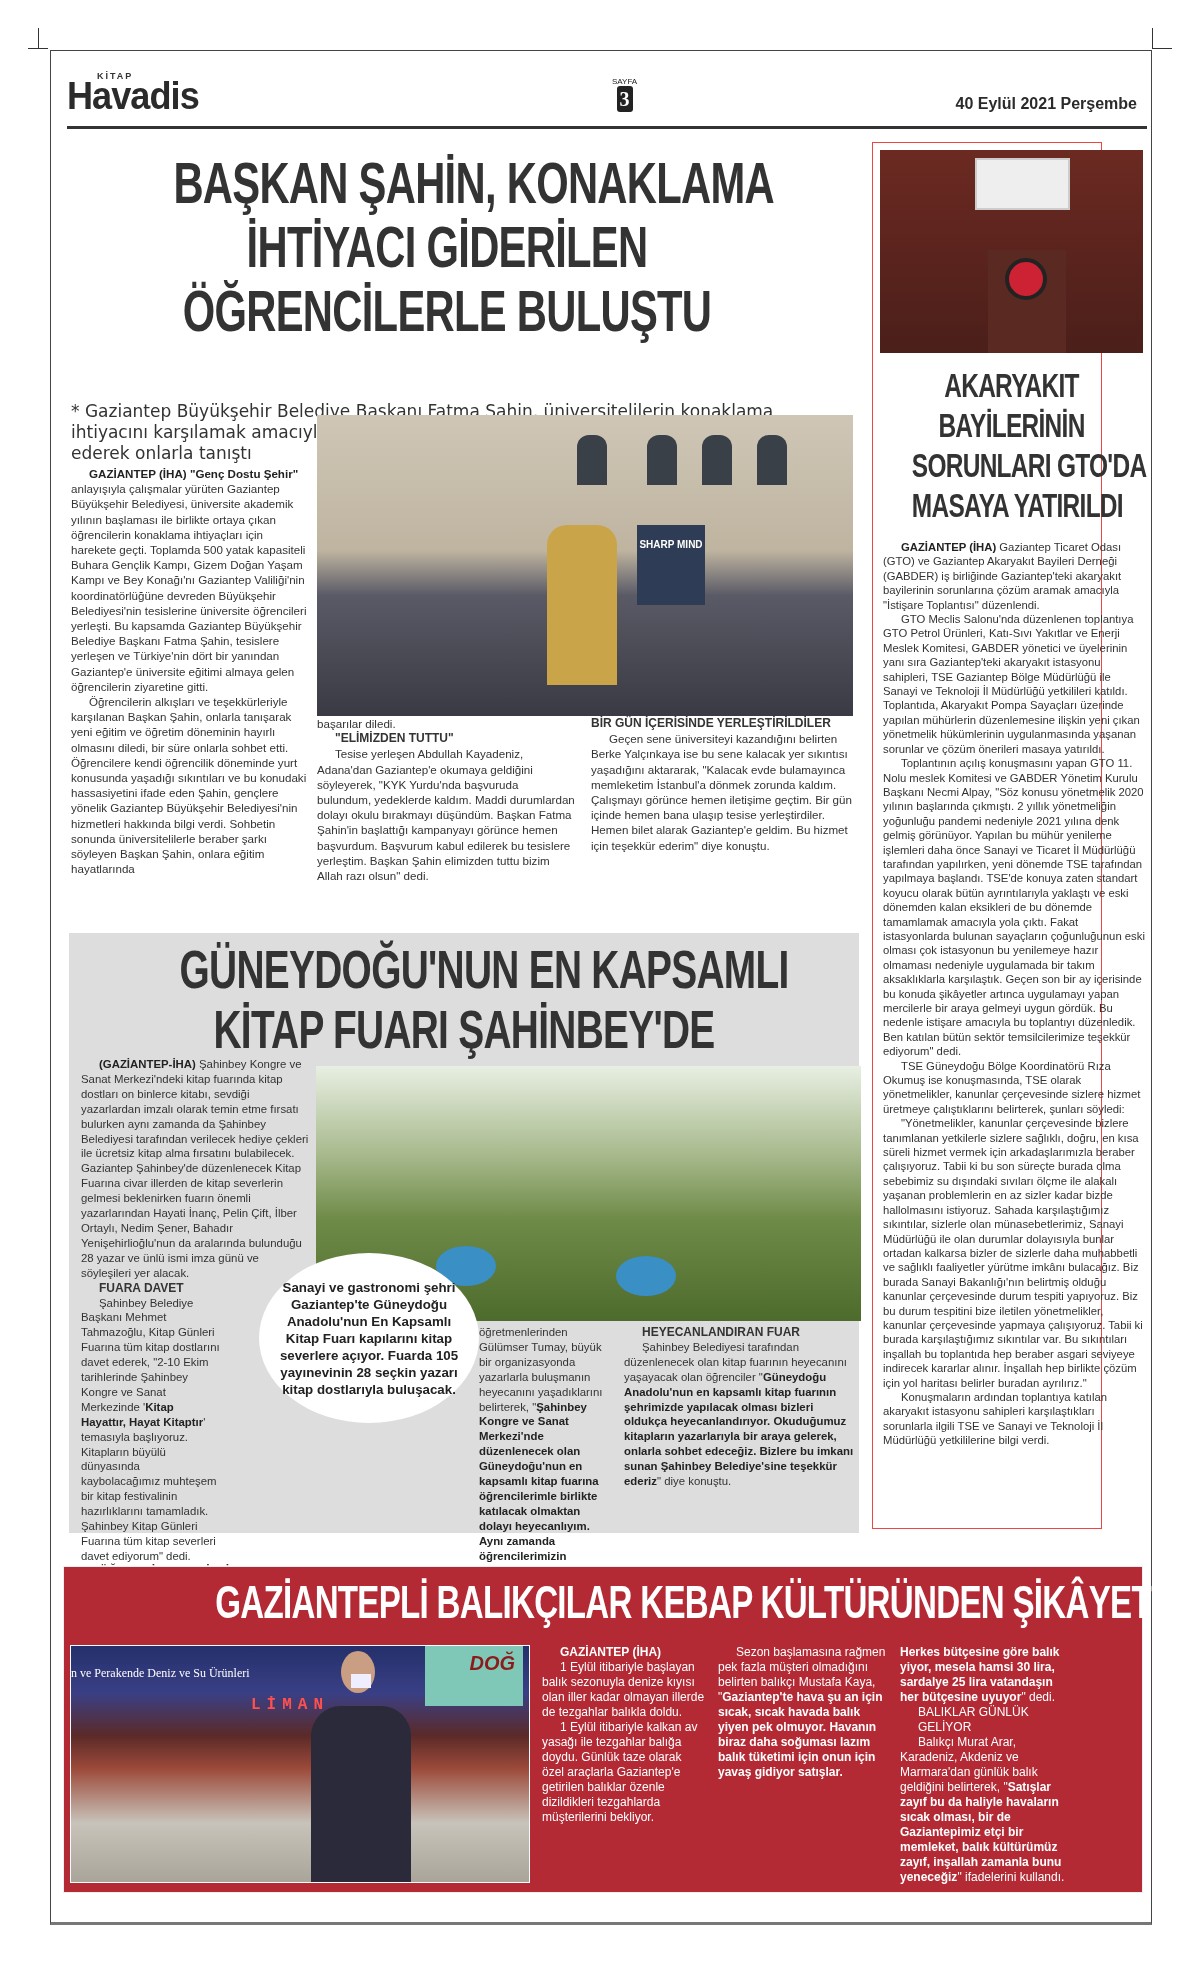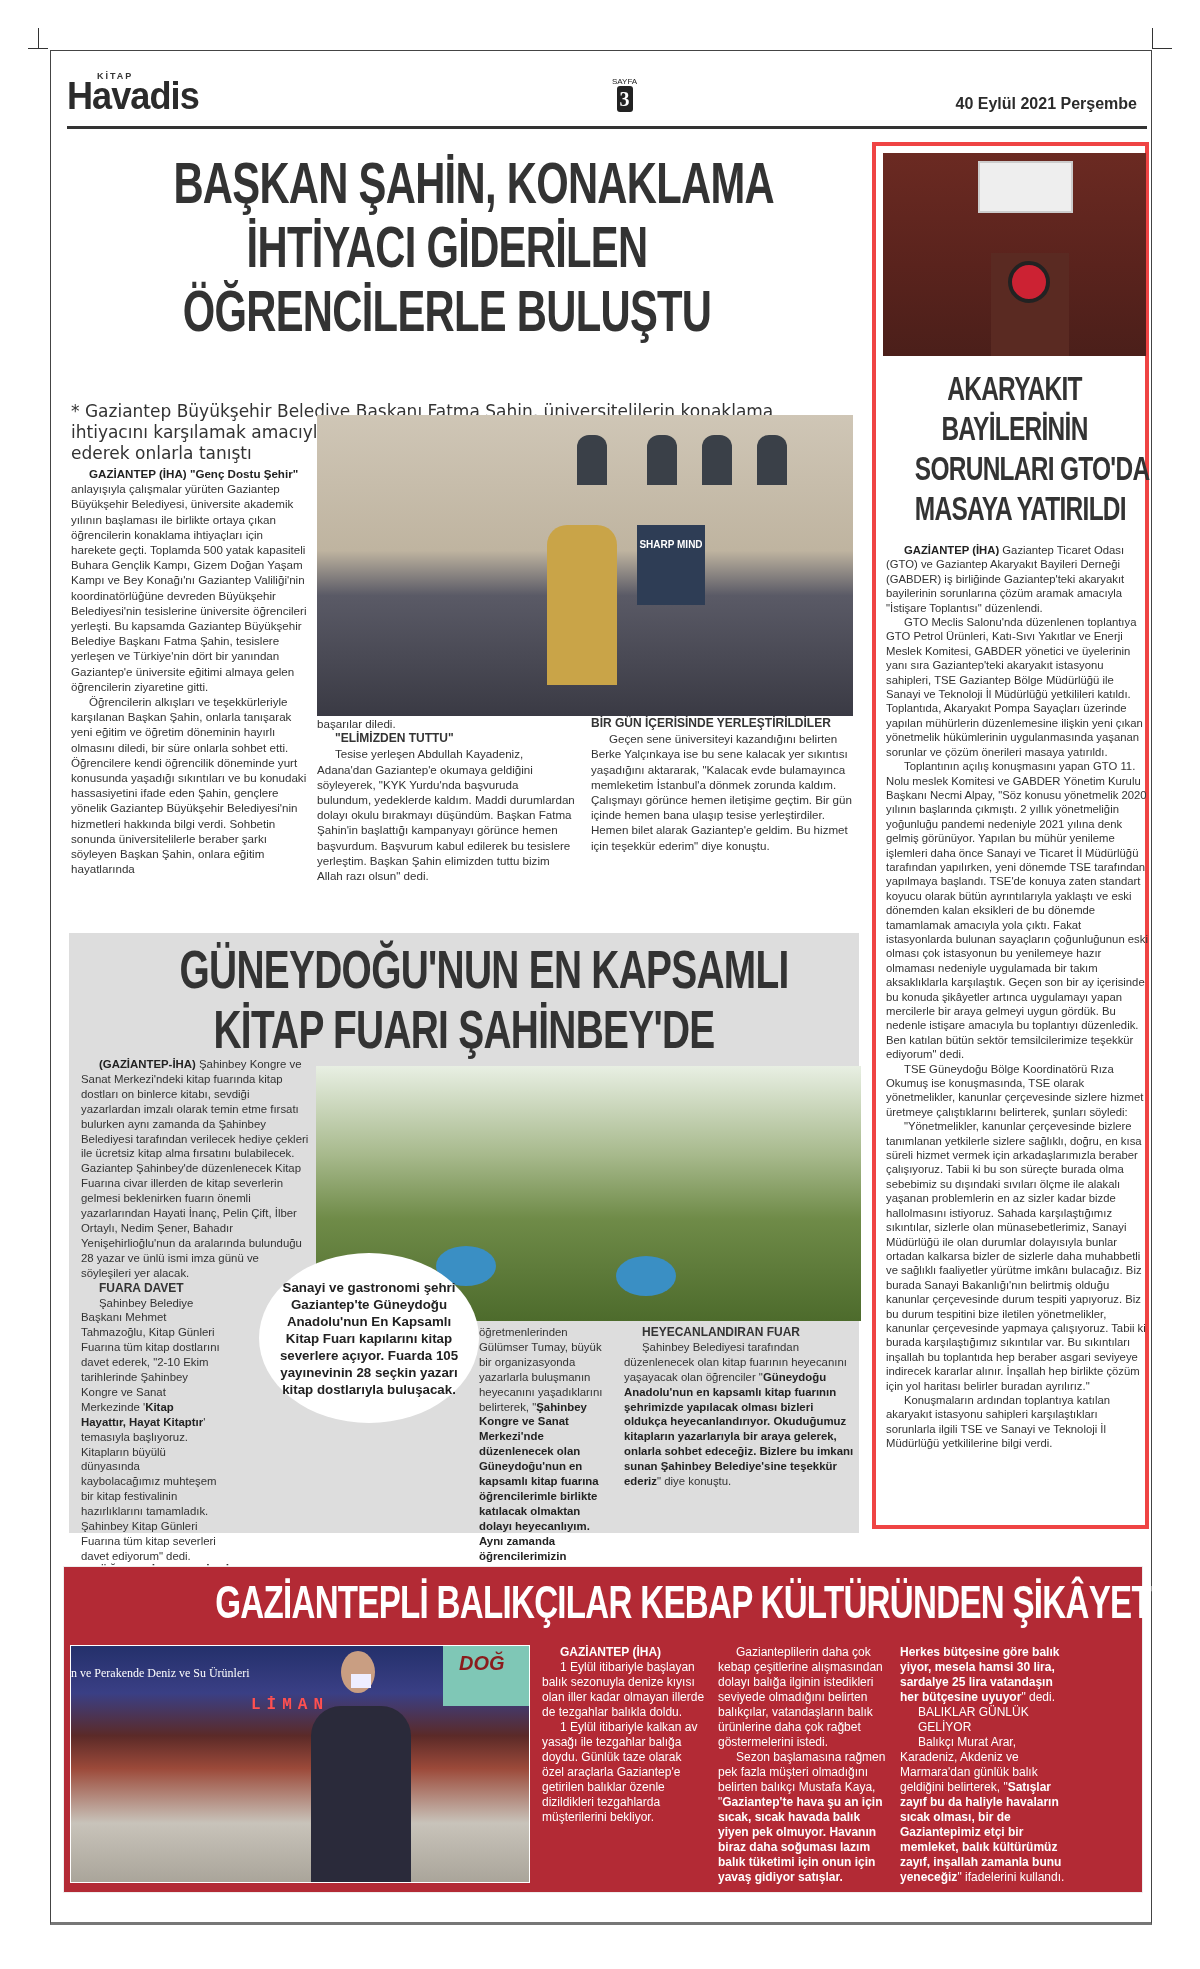--- a/index.html
+++ b/index.html
@@ -15,21 +15,21 @@
 .date{position:absolute;right:10px;top:26px;font-weight:bold;font-size:16px;color:#2b2b2b}
 .cond{font-family:"Liberation Sans",sans-serif;font-weight:bold;transform:scaleX(0.72);transform-origin:center;color:#333;text-align:center;white-space:nowrap;letter-spacing:-1px}
 .h1{position:absolute;left:16px;top:100px;width:760px;text-align:center}
 .h1 div{font-size:58px;line-height:64px}
 .deck{position:absolute;left:20px;top:350px;width:770px;font-family:"DejaVu Sans",sans-serif;font-size:17px;line-height:21px;color:#333}
 .col{position:absolute;font-size:11.6px;line-height:15.2px;color:#333;text-align:left}
 .col p{text-indent:18px}
 .col b{color:#222}
 .sub{font-weight:bold;padding-left:18px;font-size:12px}
 .photo{position:absolute;overflow:hidden}
-.side{position:absolute;left:821px;top:91px;width:277px;height:1387px;border:4px solid #ef4444}
+.side{position:absolute;left:821px;top:91px;width:230px;height:1387px;border:1px solid #ef4444}
 .side-h{position:absolute;left:0;top:222px;width:277px;text-align:center}
 .side-h div{font-size:34px;line-height:40px}
 .gray{position:absolute;left:18px;top:882px;width:790px;height:600px;background:#ddd}
 .gray-h div{font-size:54px;line-height:60px}
 .bubble{position:absolute;left:190px;top:320px;width:220px;height:170px;background:#fff;border-radius:50%;text-align:center;font-weight:bold;font-size:13.3px;line-height:17px;padding:16px 10px;color:#222;display:flex;flex-direction:column;justify-content:center}
 .red{position:absolute;left:12px;top:1515px;width:1080px;height:327px;background:#b32a35;border:1px solid #eee}
 .red-h{position:absolute;left:0;top:8px;width:1080px;font-size:46px;line-height:54px;color:#fff;font-weight:bold;text-align:center;transform:scaleX(0.72);transform-origin:center;white-space:nowrap;letter-spacing:-1px}
 .rcol{position:absolute;color:#fff;font-size:12px;line-height:15px}
 .rcol p{text-indent:18px}
 </style>
@@ -130,32 +130,31 @@
       <div class="sub">HEYECANLANDIRAN FUAR</div>
       <p><span>Şahinbey Belediyesi tarafından düzenlenecek olan kitap fuarının heyecanını yaşayacak olan öğrenciler "</span><b>Güneydoğu Anadolu'nun en kapsamlı kitap fuarının şehrimizde yapılacak olması bizleri oldukça heyecanlandırıyor. Okuduğumuz kitapların yazarlarıyla bir araya gelerek, onlarla sohbet edeceğiz. Bizlere bu imkanı sunan Şahinbey Belediye'sine teşekkür ederiz</b><span>" diye konuştu.</span></p>
     </div>
   </div>
 
   <div class="red">
     <div class="red-h">GAZİANTEPLİ BALIKÇILAR KEBAP KÜLTÜRÜNDEN ŞİKÂYETÇİ</div>
     <div class="photo" style="left:6px;top:78px;width:460px;height:238px;background:linear-gradient(180deg,#24306b 0%,#3a3f85 20%,#5b2a28 38%,#9c4a3a 52%,#c8c3ba 75%,#aaa59a 100%);border:1px solid #fff">
       <div style="position:absolute;left:0;top:20px;color:#fff;font-family:'Liberation Serif',serif;font-size:12px;white-space:nowrap">n ve Perakende Deniz ve Su Ürünleri</div>
       <div style="position:absolute;left:180px;top:50px;color:#ff5050;font-family:'Liberation Mono',monospace;font-weight:bold;font-size:16px;letter-spacing:6px">LİMAN</div>
-      <div style="position:absolute;left:372px;top:0;width:98px;height:60px;background:#7fc7b6;color:#8b1c1c;font-weight:bold;font-style:italic;font-size:20px;padding:6px 16px">DOĞ</div>
+      <div style="position:absolute;left:354px;top:0;width:98px;height:60px;background:#7fc7b6;color:#8b1c1c;font-weight:bold;font-style:italic;font-size:20px;text-align:right;padding:6px 8px">DOĞ</div>
       <div style="position:absolute;left:270px;top:5px;width:34px;height:42px;background:#c99e82;border-radius:50%"></div>
       <div style="position:absolute;left:280px;top:28px;width:20px;height:14px;background:#eef"></div>
       <div style="position:absolute;left:240px;top:60px;width:100px;height:178px;background:#2a2a3a;border-radius:30px 30px 0 0"></div>
     </div>
     <div class="rcol" style="left:478px;top:78px;width:164px">
       <div style="font-weight:bold;padding-left:18px">GAZİANTEP (İHA)</div>
       <p>1 Eylül itibariyle başlayan balık sezonuyla denize kıyısı olan iller kadar olmayan illerde de tezgahlar balıkla doldu.</p>
       <p>1 Eylül itibariyle kalkan av yasağı ile tezgahlar balığa doydu. Günlük taze olarak özel araçlarla Gaziantep'e getirilen balıklar özenle dizildikleri tezgahlarda müşterilerini bekliyor.</p>
     </div>
     <div class="rcol" style="left:654px;top:78px;width:168px">
-      <p>Gaziantеplilerin daha çok kebap çeşitlerine alışmasından dolayı balığa ilginin istedikleri seviyede olmadığını belirten balıkçılar, vatandaşların balık ürünlerine daha çok rağbet göstermelerini istedi.</p>
       <p><span>Sezon başlamasına rağmen pek fazla müşteri olmadığını belirten balıkçı Mustafa Kaya, "</span><b>Gaziantep'te hava şu an için sıcak, sıcak havada balık yiyen pek olmuyor. Havanın biraz daha soğuması lazım balık tüketimi için onun için yavaş gidiyor satışlar.</b></p>
     </div>
     <div class="rcol" style="left:836px;top:78px;width:168px">
       <div><b>Herkes bütçesine göre balık yiyor, mesela hamsi 30 lira, sardalye 25 lira vatandaşın her bütçesine uyuyor</b><span>" dedi.</span></div>
       <div style="padding-left:18px">BALIKLAR GÜNLÜK GELİYOR</div>
       <p><span>Balıkçı Murat Arar, Karadeniz, Akdeniz ve Marmara'dan günlük balık geldiğini belirterek, "</span><b>Satışlar zayıf bu da haliyle havaların sıcak olması, bir de Gaziantepimiz etçi bir memleket, balık kültürümüz zayıf, inşallah zamanla bunu yeneceğiz</b><span>" ifadelerini kullandı.</span></p>
     </div>
   </div>
 
 </div>

